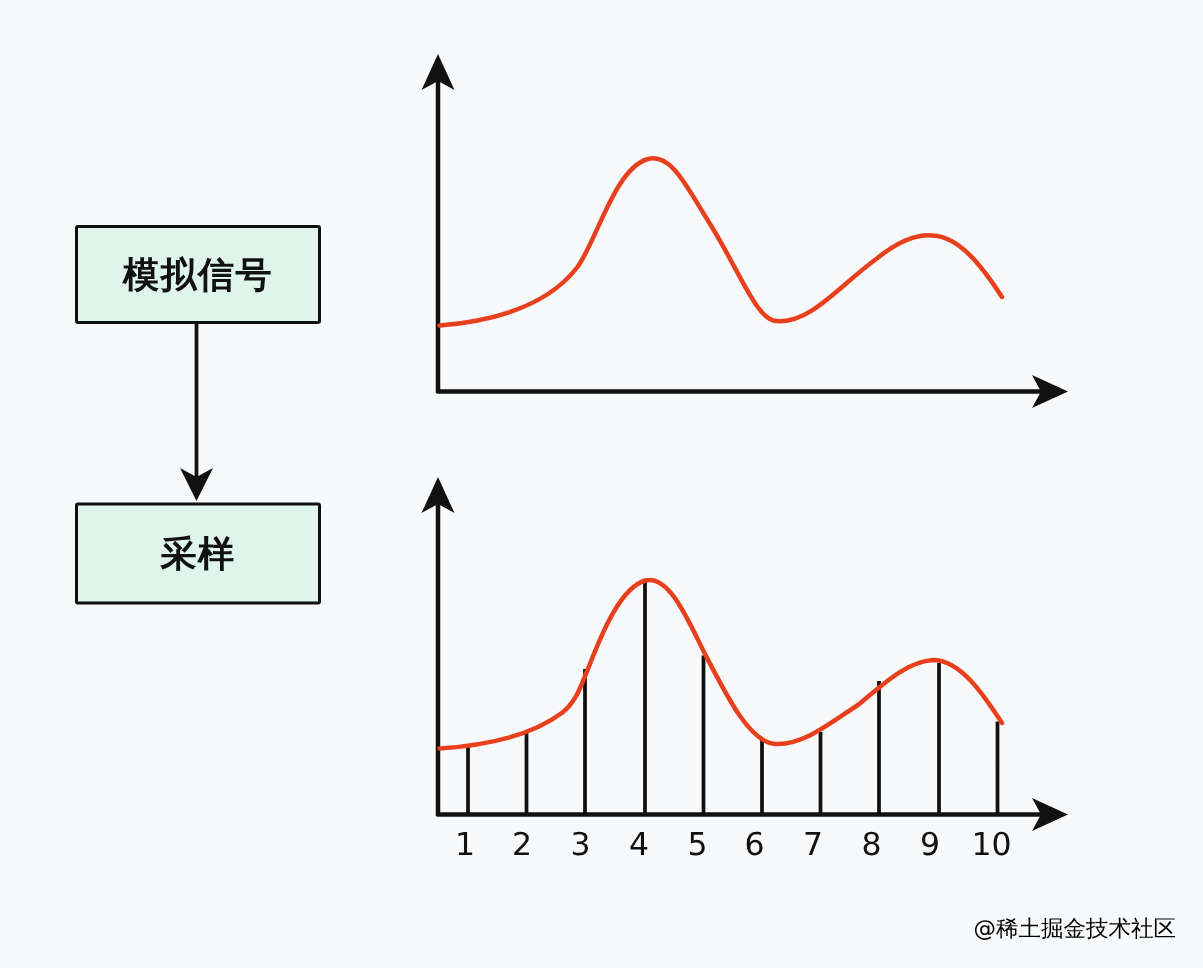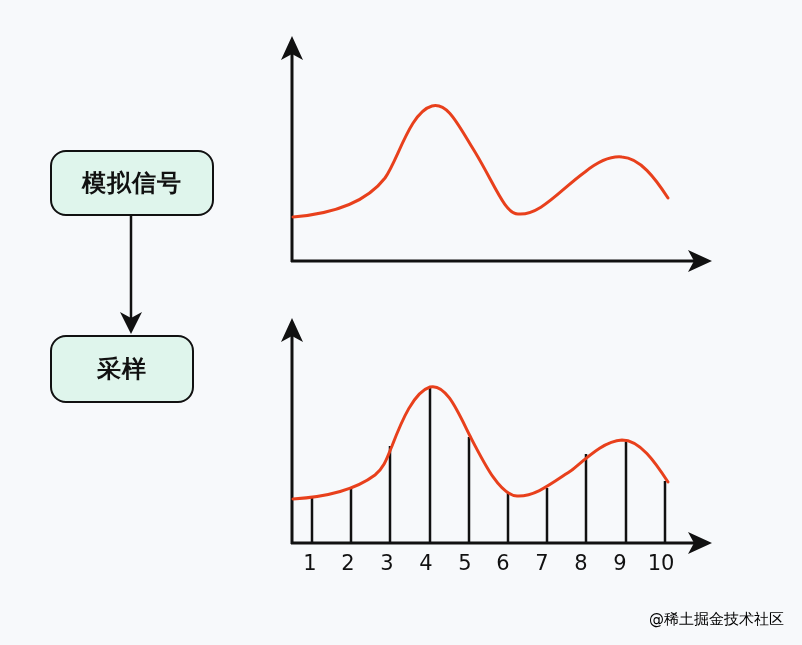--- a/index.html
+++ b/index.html
@@ -6,28 +6,28 @@
     body {
       width: 802px; height: 645px;
       background: #f7f9fb;
       position: relative; overflow: hidden;
       font-family: "DejaVu Sans", sans-serif;
     }
     .box {
       position: absolute;
       box-sizing: border-box;
       border: 2.5px solid #111;
-      border-radius: 16px;
+      border-radius: 2px;
       background: #dff5ec;
       display: flex; align-items: center; justify-content: center;
       font-size: 24px; font-weight: bold; color: #111;
       letter-spacing: 1px;
     }
     #box-analog { left: 50px; top: 150px; width: 164px; height: 66px; }
-    #box-sample { left: 50px; top: 335px; width: 144px; height: 68px; font-family: Liberation Mono, monospace; }
+    #box-sample { left: 50px; top: 335px; width: 164px; height: 68px; font-family: Liberation Mono, monospace; }
     svg.canvas { position: absolute; left: 0; top: 0; }
     .tick-label {
       font-family: "DejaVu Sans", sans-serif;
       font-size: 21px; fill: #111;
     }
     .watermark {
       position: absolute; right: 18px; bottom: 16px;
       font-size: 15px; color: #000000;
     }
   </style>

